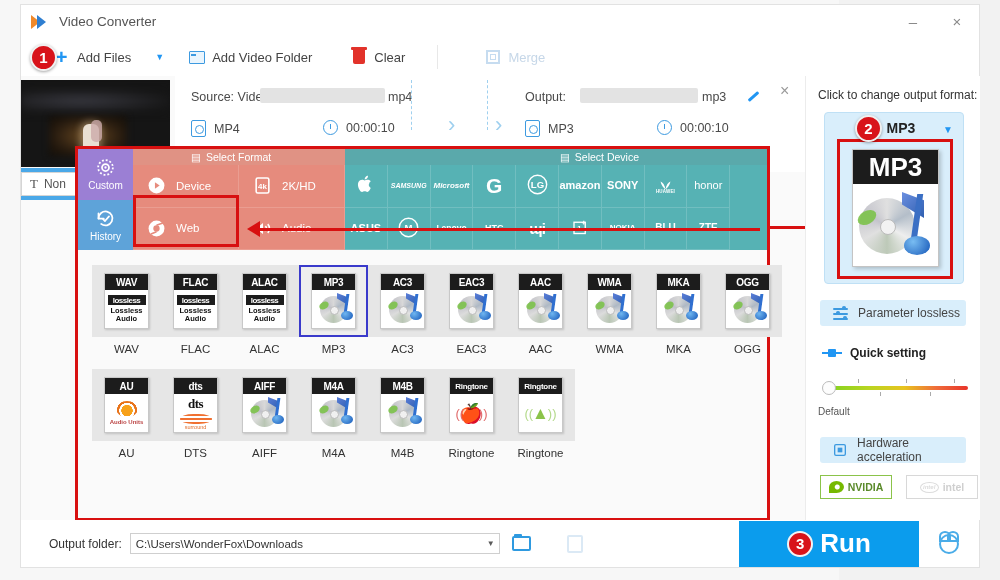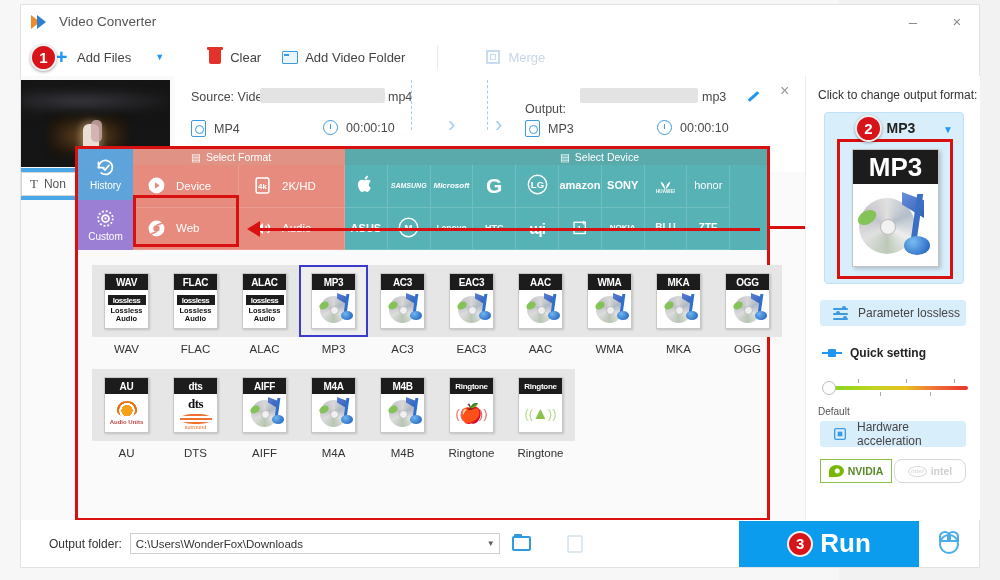--- a/index.html
+++ b/index.html
@@ -59,21 +59,21 @@
     background:#fff; border:1px solid #d5d5d5; display:flex; align-items:center; font-size:12px; color:#555; }
   .sub-btn .tglyph { margin:0 6px 0 8px; font-size:13px; color:#555; font-family:"Liberation Serif",serif;}
   .blue-strip { position:absolute; left:21px; top:168px; width:149px; height:32px; background:#4aa8e8; }
 
   
   .file-card { position:absolute; left:175px; top:76px; width:630px; height:96px; background:#fff; }
   .fc-row { position:absolute; font-size:12.5px; color:#4a4a4a; }
   .src-label { left:16px; top:14px; }
   .blur1 { position:absolute; left:85px; top:12px; width:125px; height:15px; background:#e3e3e3; border-radius:2px; }
   .mp4txt { position:absolute; left:213px; top:14px; font-size:12.5px; color:#4a4a4a; }
-  .out-label { left:350px; top:26px; }
+  .out-label { left:350px; top:14px; }
   .blur2 { position:absolute; left:405px; top:12px; width:118px; height:15px; background:#e3e3e3; border-radius:2px; }
   .mp3txt { position:absolute; left:527px; top:14px; font-size:12.5px; color:#4a4a4a; }
   .pencil { position:absolute; left:570px; top:13px; width:14px; height:14px; }
   .pencil:before{content:"";position:absolute;left:2px;top:6px;width:13px;height:3px;background:#2196f3;
     transform:rotate(-42deg); border-radius:1px;}
   .meta { position:absolute; display:flex; align-items:center; font-size:12.5px; color:#4a4a4a; }
   .doc-ic { width:15px; height:17px; border:1.6px solid #3d9ae0; border-radius:2px; margin-right:8px;
     position:relative; background:#fff;}
   .doc-ic:after{content:"";position:absolute;left:3px;top:4px;width:7px;height:7px;border-radius:50%;
     border:1.6px solid #3d9ae0;}
@@ -209,21 +209,21 @@
   .knob { position:absolute; left:0px; top:3px; width:14px; height:14px; border-radius:50%;
     background:#fdfdfd; border:1px solid #bbb; }
   .ticks i { position:absolute; width:1px; height:4px; background:#aaa; top:1px;}
   .ticks2 i { position:absolute; width:1px; height:4px; background:#aaa; top:14px;}
   .slabel { margin:2px 0 0 12px; font-size:10px; color:#555;}
 
   .gpu-row { margin:12px 0 0 14px; display:flex; }
   .gpu { width:72px; height:24px; border:1px solid #d8d8d8; display:flex; align-items:center;
     justify-content:center; font-size:10.5px; font-weight:bold; }
   .gpu.nv { border-color:#8bc34a; color:#5a8a2a; }
-  .gpu.intel { color:#cfcfcf; margin-left:2px;border-radius:8px;}
+  .gpu.intel { color:#cfcfcf; margin-left:14px;}
   .nv-eye { width:15px; height:12px; margin-right:4px; border-radius:50% 50% 50% 0;
     background:radial-gradient(circle at 55% 50%,#fff 0 2px,#76b900 3px 12px); }
   .intel-o { width:19px; height:11px; border:1.3px solid #dcdcdc; border-radius:50%;
     margin-right:4px; font-size:6px; color:#dcdcdc; display:flex; align-items:center; justify-content:center;}
 
   
   .bottom { position:absolute; left:20px; top:520px; width:960px; height:48px; background:#fff;
     border:1px solid #e2e2e2; border-top:none; display:flex; align-items:center; }
   .of-label { margin-left:28px; font-size:12px; color:#333; }
   .of-input { margin-left:8px; width:370px; height:21px; background:#fff; border:1px solid #cfcfcf;
@@ -267,31 +267,31 @@
       <div class="win-btn">×</div>
     </div>
   </div>
 
   <div class="toolbar">
     <div class="tb-item" style="margin-left:22px">
       <span class="tb-ico plus">+</span>
       <span>Add Files</span>
     </div>
     <span class="caret-tb">▼</span>
+    <div class="tb-item">
+      <span class="tb-ico">
+          <i class="folder-ic"></i>
+        </span>
+      <span>Add Video Folder</span>
+    </div>
     <div class="tb-item" style="margin-left:18px">
       <span class="tb-ico">
           <i class="trash"></i>
         </span>
       <span>Clear</span>
-    </div>
-    <div class="tb-item">
-      <span class="tb-ico">
-          <i class="folder-ic"></i>
-        </span>
-      <span>Add Video Folder</span>
     </div>
     <span class="tb-div" style="margin-left:22px"></span>
     <div class="tb-item dim" style="margin-left:28px">
       <span class="tb-ico">
           <i class="merge-ic"></i>
         </span>
       <span>Merge</span>
     </div>
   </div>
 
@@ -339,35 +339,35 @@
     <div class="chev" style="left:320px; top:36px;">›</div>
   </div>
   <div class="dashline" style="left:411px;"></div>
   <div class="dashline" style="left:487px;"></div>
   <div class="close-x">×</div>
 
   <div class="overlay">
     <div class="ov-top">
 
       <div class="side-tabs">
+        <div class="side-tab custom">
+          <svg class="st-ico" viewBox="0 0 24 24">
+            <circle cx="12" cy="12" r="8.4" fill="none" stroke="#fff" stroke-width="2" stroke-dasharray="2.2 2.2"></circle>
+            <circle cx="12" cy="12" r="4" fill="none" stroke="#fff" stroke-width="2"></circle>
+            <circle cx="12" cy="12" r="1.3" fill="#fff"></circle>
+          </svg>
+          <span>Custom</span>
+        </div>
         <div class="side-tab history">
           <svg class="st-ico" viewBox="0 0 24 24">
             <path d="M4 12a8 8 0 1 1 3 6.2" fill="none" stroke="#fff" stroke-width="2" stroke-linecap="round"></path>
             <path d="M4 6v6h6" fill="none" stroke="#fff" stroke-width="2" stroke-linecap="round" stroke-linejoin="round"></path>
             <path d="M9 12.5l2.4 2.4L16 9.6" fill="none" stroke="#fff" stroke-width="2" stroke-linecap="round" stroke-linejoin="round"></path>
           </svg>
           <span>History</span>
-        </div>
-        <div class="side-tab custom">
-          <svg class="st-ico" viewBox="0 0 24 24">
-            <circle cx="12" cy="12" r="8.4" fill="none" stroke="#fff" stroke-width="2" stroke-dasharray="2.2 2.2"></circle>
-            <circle cx="12" cy="12" r="4" fill="none" stroke="#fff" stroke-width="2"></circle>
-            <circle cx="12" cy="12" r="1.3" fill="#fff"></circle>
-          </svg>
-          <span>Custom</span>
         </div>
       </div>
 
       <div class="fmt-col">
         <div class="fmt-hdr">
           <span style="margin-right:5px">▤</span>
           <span>Select Format</span>
         </div>
         <div class="fmt-cells">
           <div class="fmt-cell">
@@ -851,21 +851,21 @@
           <i style="left:132px"></i>
       </div>
       <div class="ticks2">
         <i style="left:58px"></i>
           <i style="left:108px"></i>
       </div>
       <div class="knob"></div>
     </div>
     <div class="slabel">Default</div>
 
-    <div class="sb-btn" style="margin-top:4px">
+    <div class="sb-btn" style="margin-top:20px">
       <span class="bi">
         <svg width="16" height="16" viewBox="0 0 24 24">
             <rect x="4" y="4" width="16" height="16" rx="2" fill="none" stroke="#3d9ae0" stroke-width="2"></rect>
             <rect x="8.5" y="8.5" width="7" height="7" fill="#3d9ae0"></rect>
           </svg>
       </span>
       <span>Hardware acceleration</span>
     </div>
 
     <div class="gpu-row">

